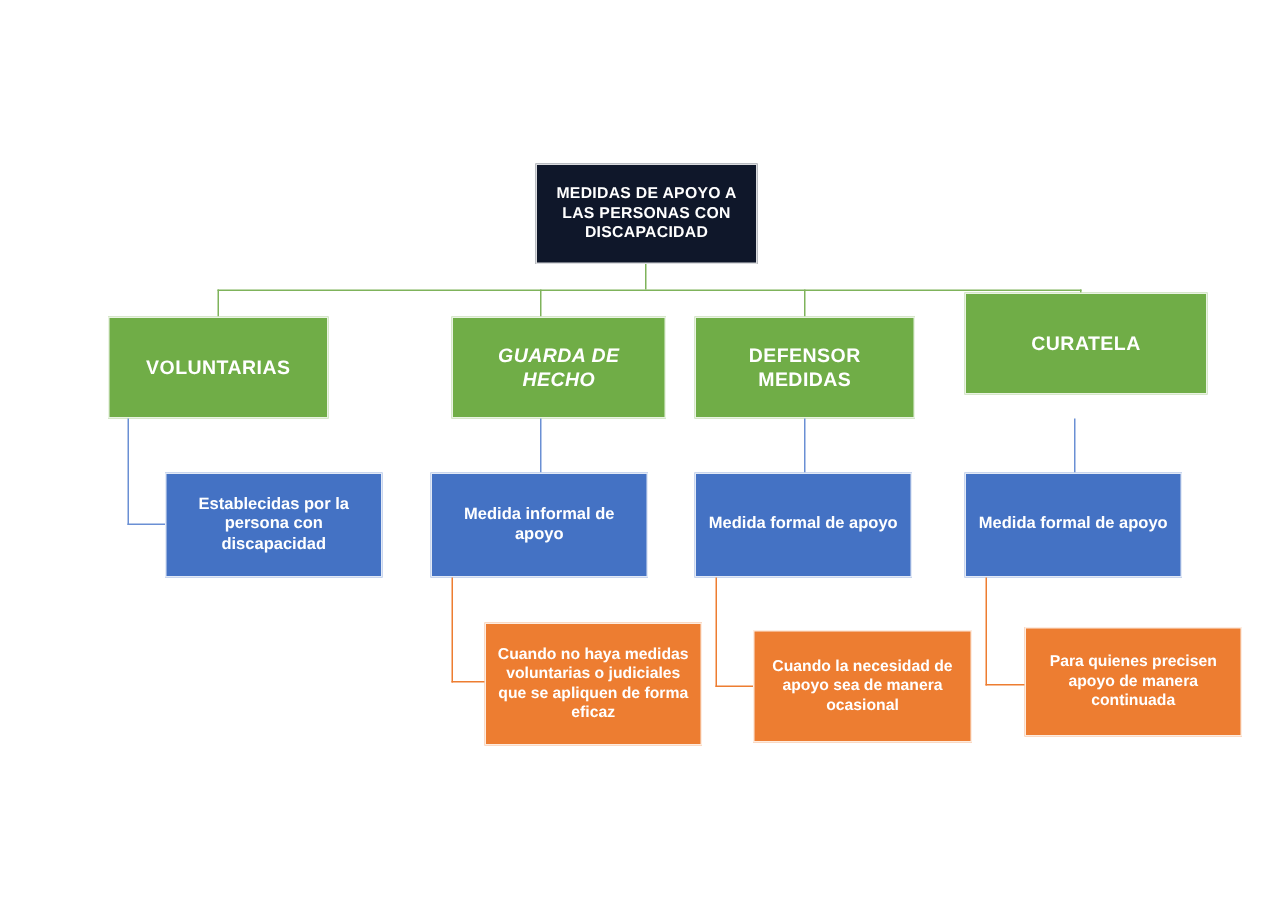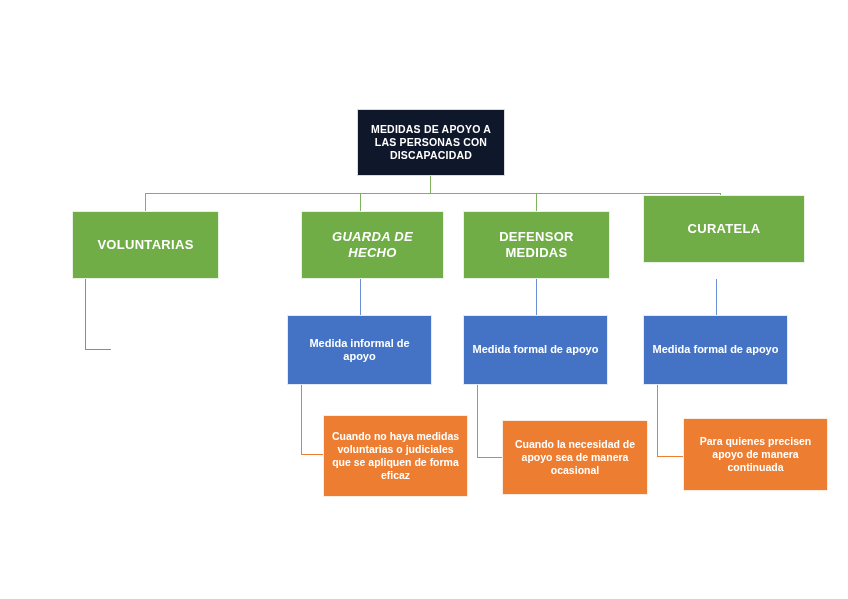--- a/index.html
+++ b/index.html
@@ -110,20 +110,21 @@
   <div class="node node-green" style="left:643px; top:195px; width:162px; height:68px;">CURATELA</div>
 
   <div class="elbow c-blue" style="left:85px; top:279px; width:26px; height:71px;"></div>
 
   <div class="conn conn-v c-blue" style="left:360px; top:279px; height:36px;"></div>
 
   <div class="conn conn-v c-blue" style="left:536px; top:279px; height:36px;"></div>
 
   <div class="conn conn-v c-blue" style="left:716px; top:279px; height:36px;"></div>
 
+  <div class="node node-blue" style="left:110px; top:315px; width:145px; height:70px;">Establecidas por la persona con discapacidad</div>
 
   <div class="node node-blue" style="left:287px; top:315px; width:145px; height:70px;text-align:center;">Medida informal de apoyo</div>
 
   <div class="node node-blue" style="left:463px; top:315px; width:145px; height:70px;">Medida formal de apoyo</div>
 
   <div class="node node-blue" style="left:643px; top:315px; width:145px; height:70px;">Medida formal de apoyo</div>
 
   <div class="elbow c-orange" style="left:301px; top:385px; width:23px; height:70px;"></div>
 
   <div class="elbow c-orange" style="left:477px; top:385px; width:26px; height:73px;"></div>

